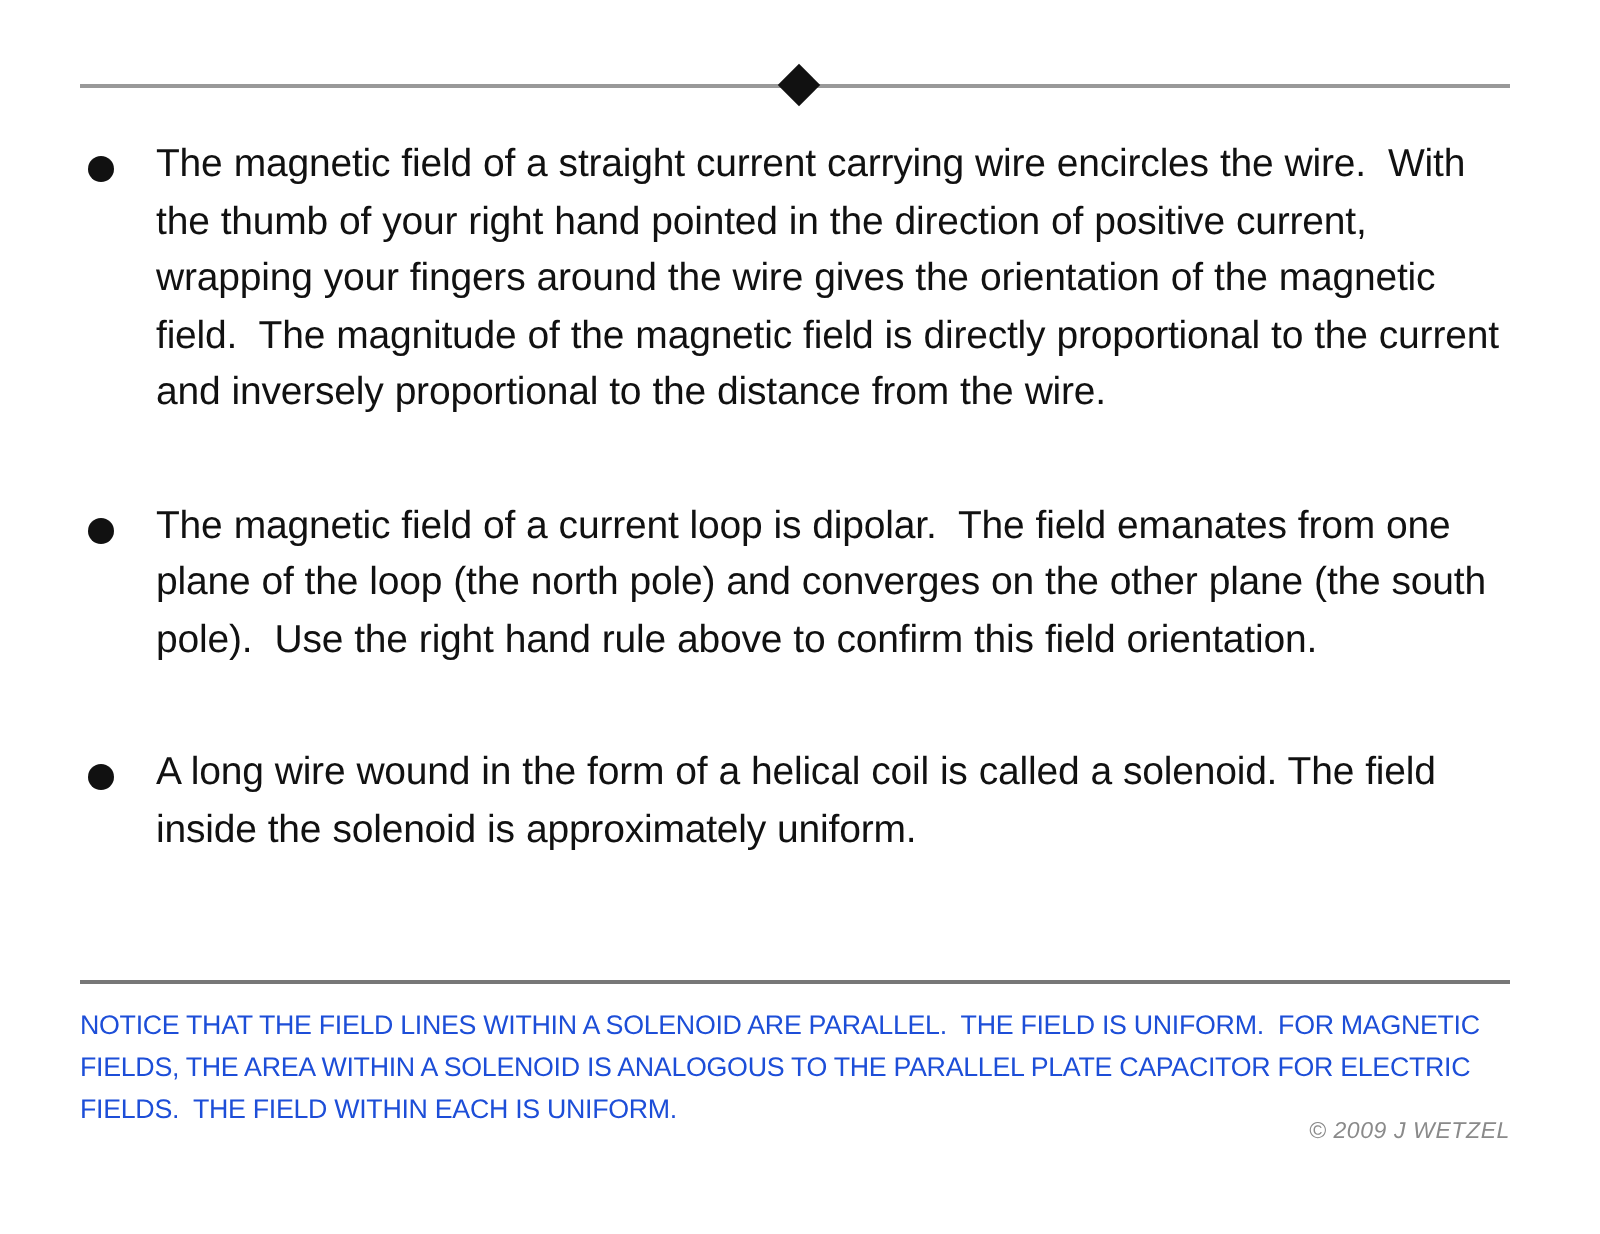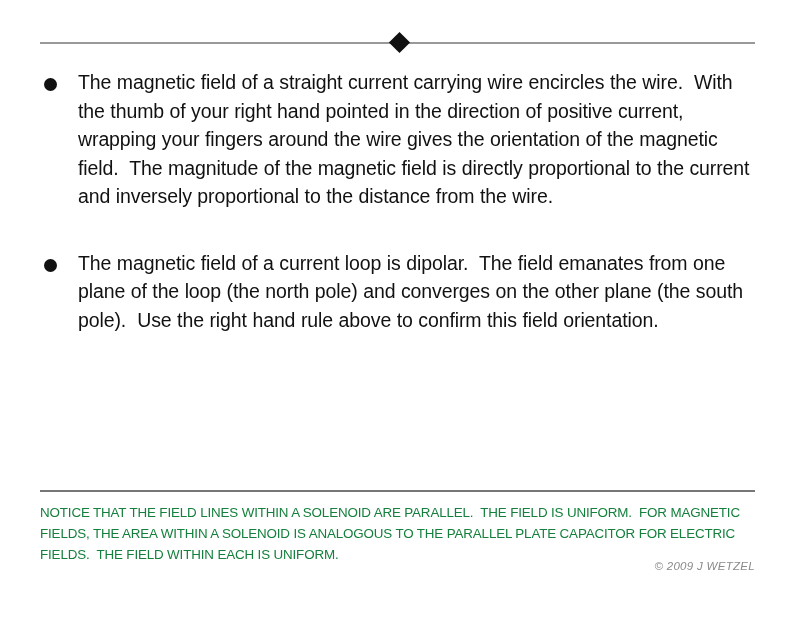--- a/index.html
+++ b/index.html
@@ -84,21 +84,21 @@
     height: 2px;
     background: #777777;
   }
   .footer-note {
     position: absolute;
     left: 40px;
     top: 502px;
     width: 722px;
     font-size: 13.4px;
     line-height: 21px;
-    color: #15803d;
+    color: #1d4ed8;
     letter-spacing: -0.15px;
     white-space: pre-wrap;
   }
   .copyright {
     position: absolute;
     right: 45px;
     top: 560px;
     font-size: 11.5px;
     font-style: italic;
     color: #8a8a8a;
@@ -118,20 +118,24 @@
     <div class="bullet-item">
       <span class="bullet-dot"></span>
       <div class="bullet-text">The magnetic field of a straight current carrying wire encircles the wire.  With the thumb of your right hand pointed in the direction of positive current, wrapping your fingers around the wire gives the orientation of the magnetic field.  The magnitude of the magnetic field is directly proportional to the current and inversely proportional to the distance from the wire.</div>
     </div>
 
     <div class="bullet-item">
       <span class="bullet-dot"></span>
       <div class="bullet-text">The magnetic field of a current loop is dipolar.  The field emanates from one plane of the loop (the north pole) and converges on the other plane (the south pole).  Use the right hand rule above to confirm this field orientation.</div>
     </div>
 
+    <div class="bullet-item">
+      <span class="bullet-dot"></span>
+      <div class="bullet-text">A long wire wound in the form of a helical coil is called a solenoid. The field inside the solenoid is approximately uniform.</div>
+    </div>
 
   </div>
 
   <div class="footer-divider"></div>
   <div class="footer-note">NOTICE THAT THE FIELD LINES WITHIN A SOLENOID ARE PARALLEL.  THE FIELD IS UNIFORM.  FOR MAGNETIC FIELDS, THE AREA WITHIN A SOLENOID IS ANALOGOUS TO THE PARALLEL PLATE CAPACITOR FOR ELECTRIC FIELDS.  THE FIELD WITHIN EACH IS UNIFORM.</div>
   <div class="copyright">© 2009 J WETZEL</div>
 
 </div>
 
 </body></html>

